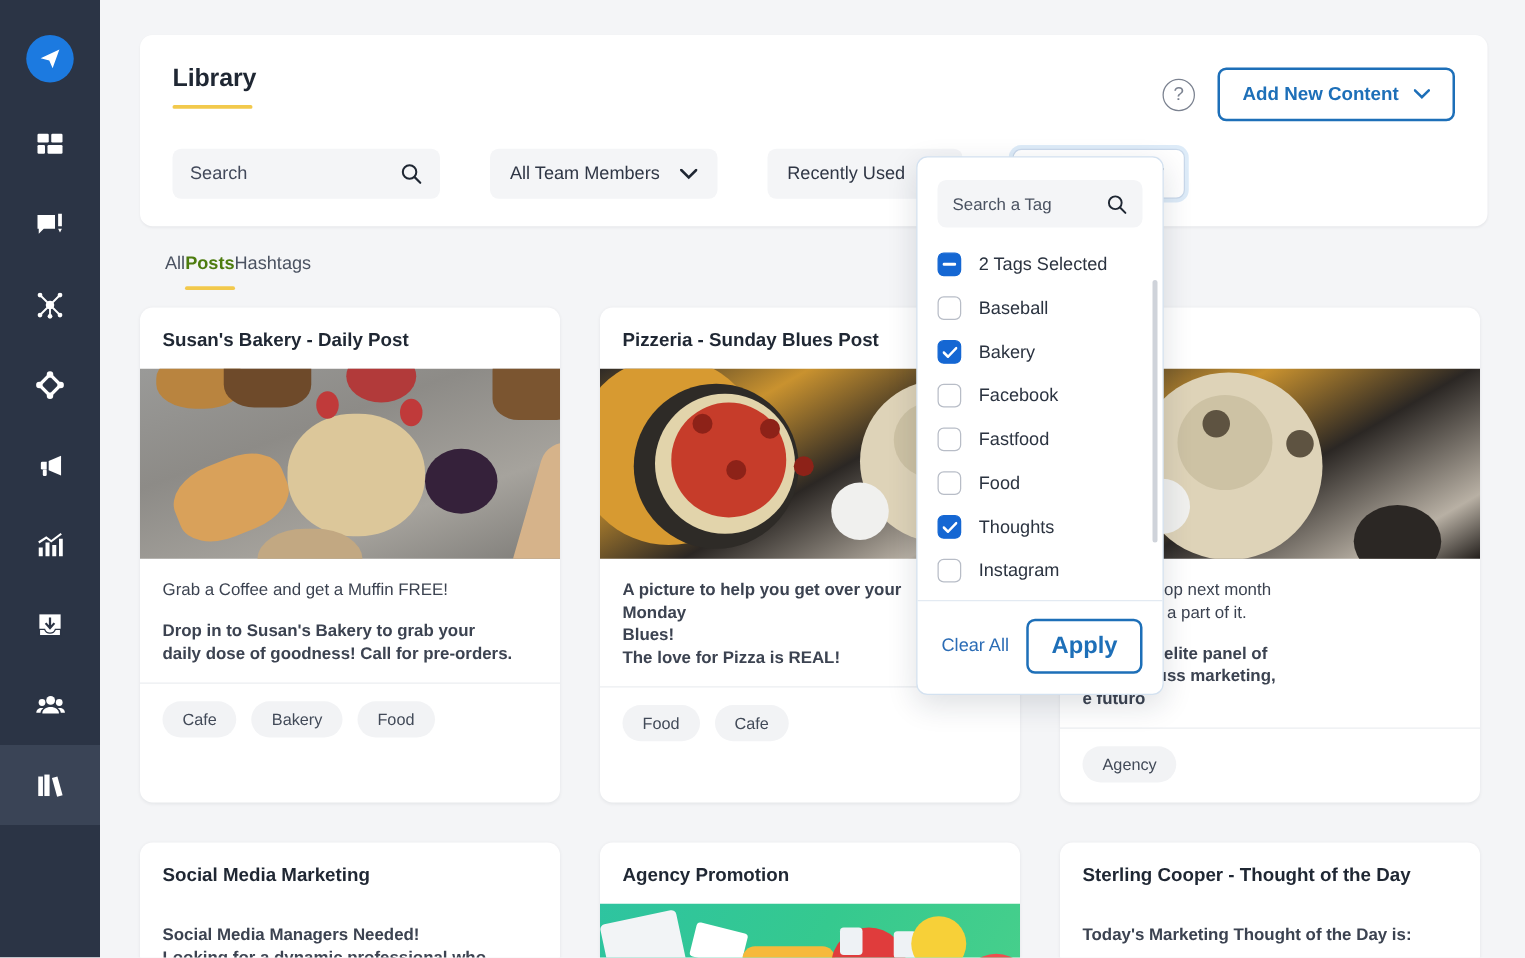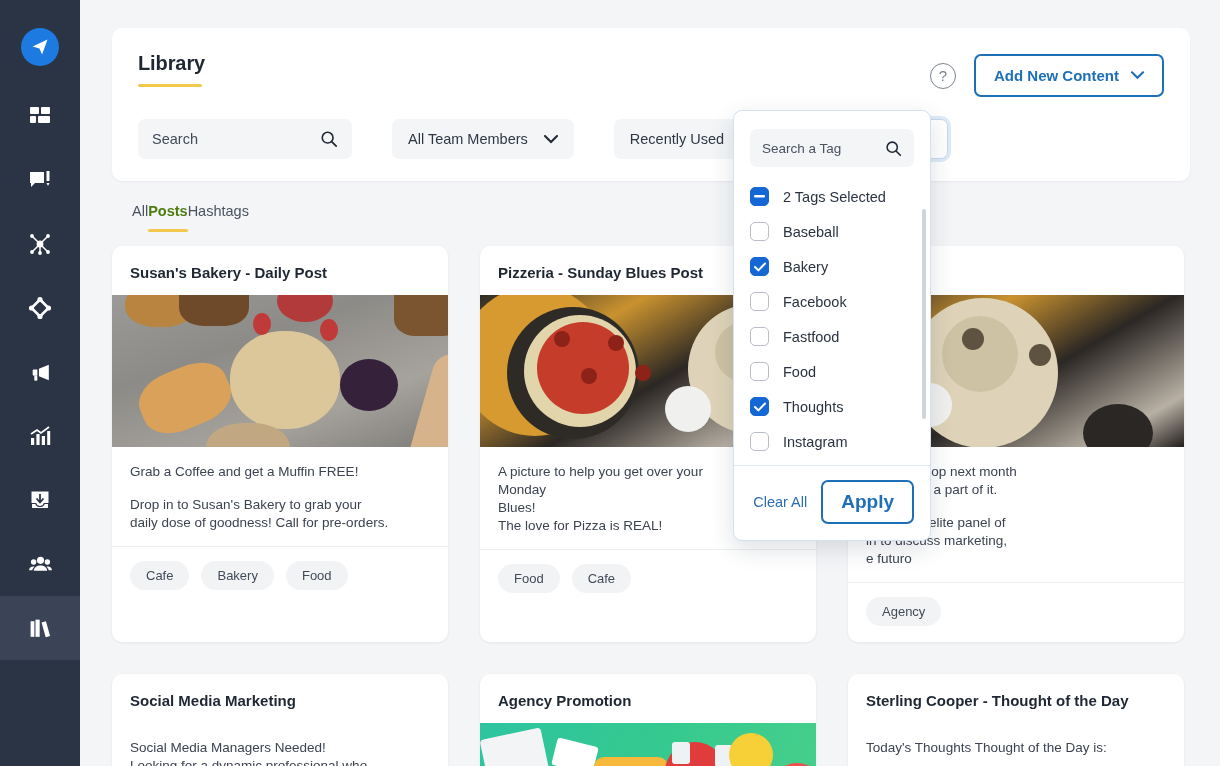--- a/index.html
+++ b/index.html
@@ -120,42 +120,42 @@
     box-shadow: 0 1px 3px rgba(16,24,40,.07);
     overflow: hidden;
   }
   .card-title {
     font-size: 15px; font-weight: bold; color: #1f2733;
     padding: 18px 18px 14px 18px;
   }
   .card-img { width: 100%; height: 152px; position: relative; overflow: hidden; }
   .card-body { padding: 16px 18px 14px 18px; font-size: 13.5px; color: #3c4351; line-height: 1.34; min-height: 92px;}
   .card-body p { margin-bottom: 15px; white-space: pre-line; }
-  .card-body p:last-child { margin-bottom: 0; }
+  .card-body p:last-child { margin-bottom: 0; font-weight: bold; }
   .card-tags {
     border-top: 1px solid #eceef1;
     padding: 14px 18px 16px 18px;
     display: flex; gap: 12px; flex-wrap: wrap;
   }
   .tag-chip {
     background: #f2f3f5; border-radius: 16px;
     padding: 7px 16px; font-size: 13px; color: #424a58;
   }
 
   
   .bakery-img { background: linear-gradient(160deg,#9a9a98 0%,#8d8b87 35%,#a6a39d 70%,#7e7c78 100%); }
   .pizza-img  { background: linear-gradient(150deg,#2e2a26 0%,#c9922f 28%,#2b2724 55%,#b8b0a4 85%,#231f1c 100%); }
   .agency-img { background: linear-gradient(120deg,#2ec4a0 0%,#35c98f 45%,#4cd18a 100%); }
 
   .blob { position: absolute; border-radius: 50%; }
 
   
   .tag-dropdown {
     position: absolute;
-    left: 653px; top: 110px;
+    left: 653px; top: 125px;
     width: 198px;
     background: #fff;
     border: 1px solid #d3e1f0;
     border-radius: 9px;
     box-shadow: 0 8px 24px rgba(20,35,60,.14);
     z-index: 50;
   }
   .tag-search {
     margin: 18px 16px 8px 16px;
     background: #f4f5f7; border-radius: 7px;
@@ -463,21 +463,21 @@
           <div class="blob" style="left:70%;top:14%;width:18px;height:22px;background:#eef2f5;border-radius:3px;"></div>
           <div class="blob" style="left:74%;top:6%;width:44px;height:44px;background:#f7d038;"></div>
           <div class="blob" style="left:86%;top:26%;width:56px;height:64px;background:#ef4f4f;border-radius:28px 28px 8px 8px;"></div>
 
         </div>
       </div>
 
       <div class="card">
         <div class="card-title">Sterling Cooper - Thought of the Day</div>
         <div class="card-body">
-          <p>Today's Thoughts Thought of the Day is:</p>
+          <p>Today's Marketing Thought of the Day is:</p>
         </div>
       </div>
 
     </div>
 
     <div class="tag-dropdown">
       <div class="tag-search">
         <input placeholder="Search a Tag" style="">
         <svg width="17" height="17" viewBox="0 0 20 20">
           <circle cx="8.5" cy="8.5" r="6" fill="none" stroke="#1f2733" stroke-width="1.8"></circle>

